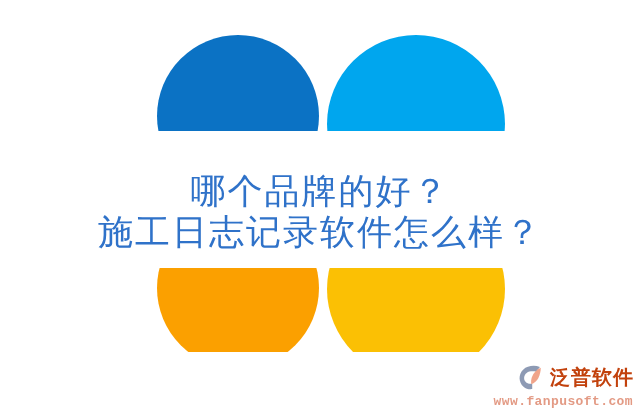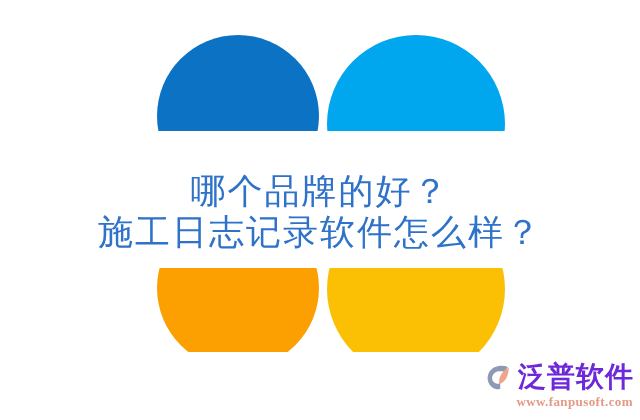--- a/index.html
+++ b/index.html
@@ -86,31 +86,31 @@
     display: flex;
     align-items: center;
     gap: 4px;
   }
   .logo-mark {
     width: 30px;
     height: 30px;
     display: block;
   }
   .logo-name {
-    color: #6d28d9;
+    color: #c2410c;
     font-family: "Liberation Serif", "DejaVu Serif", serif;
-    font-size: 28px;
+    font-size: 20px;
     font-weight: 700;
     letter-spacing: 1px;
     line-height: 1;
     white-space: nowrap;
   }
   .logo-url {
     color: #e39a84;
-    font-family: Liberation Serif, serif;
+    font-family: Liberation Mono, monospace;
     font-size: 13px;
     font-weight: 700;
     letter-spacing: 0.4px;
     line-height: 1;
     margin-top: 3px;
     margin-right: 1px;
     white-space: nowrap;
   }
 </style>
 </head>

